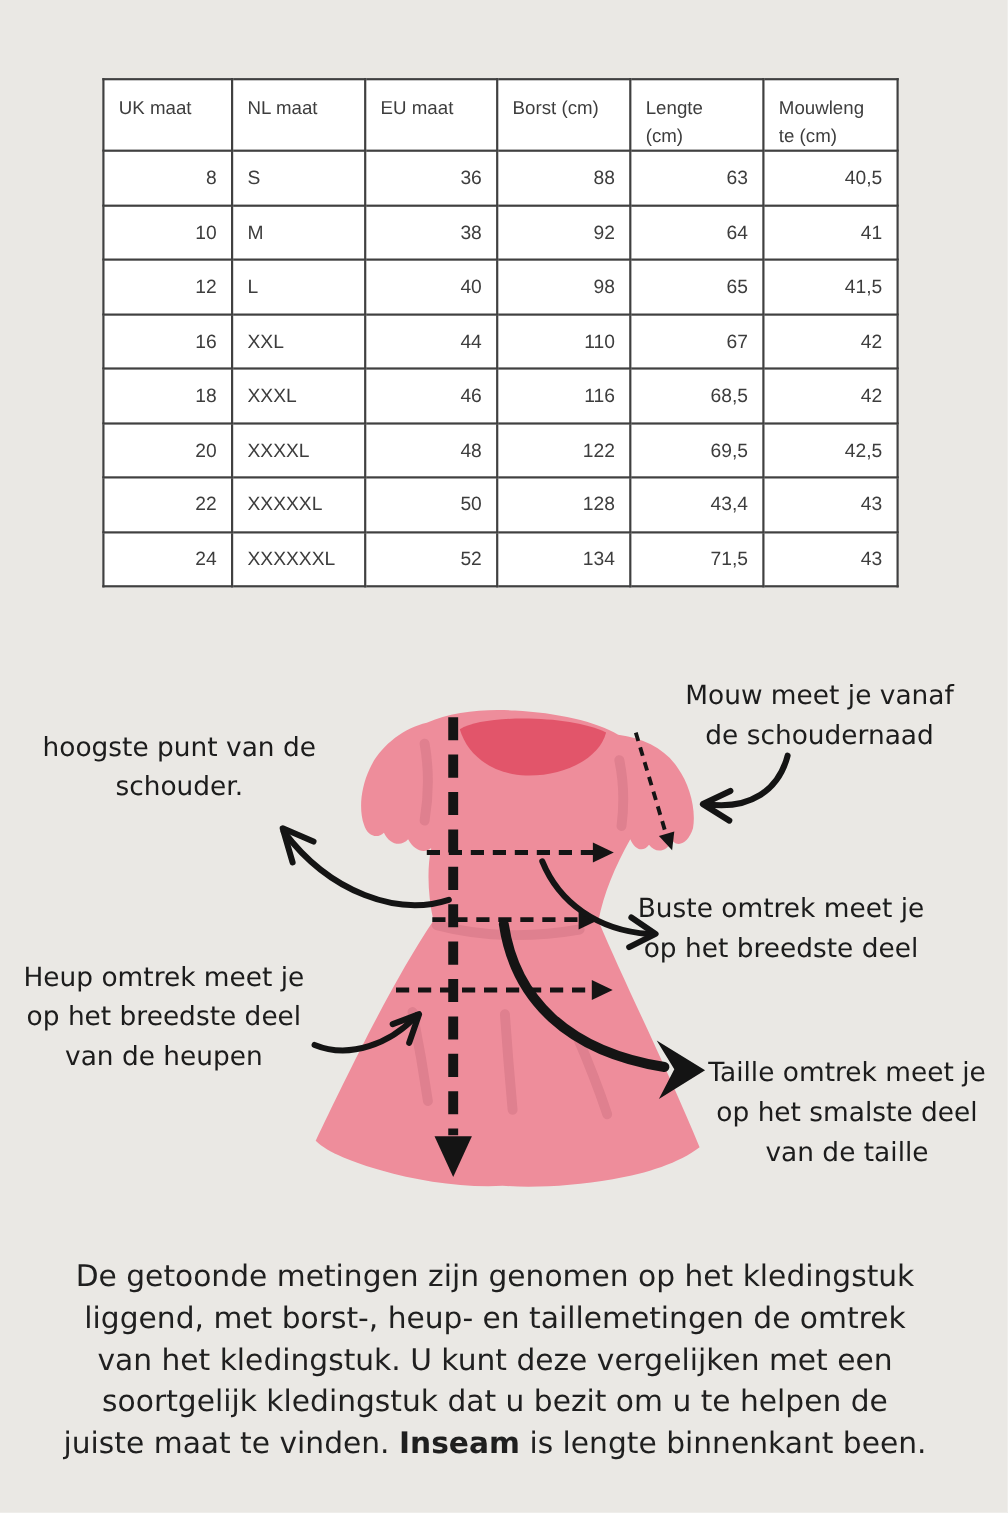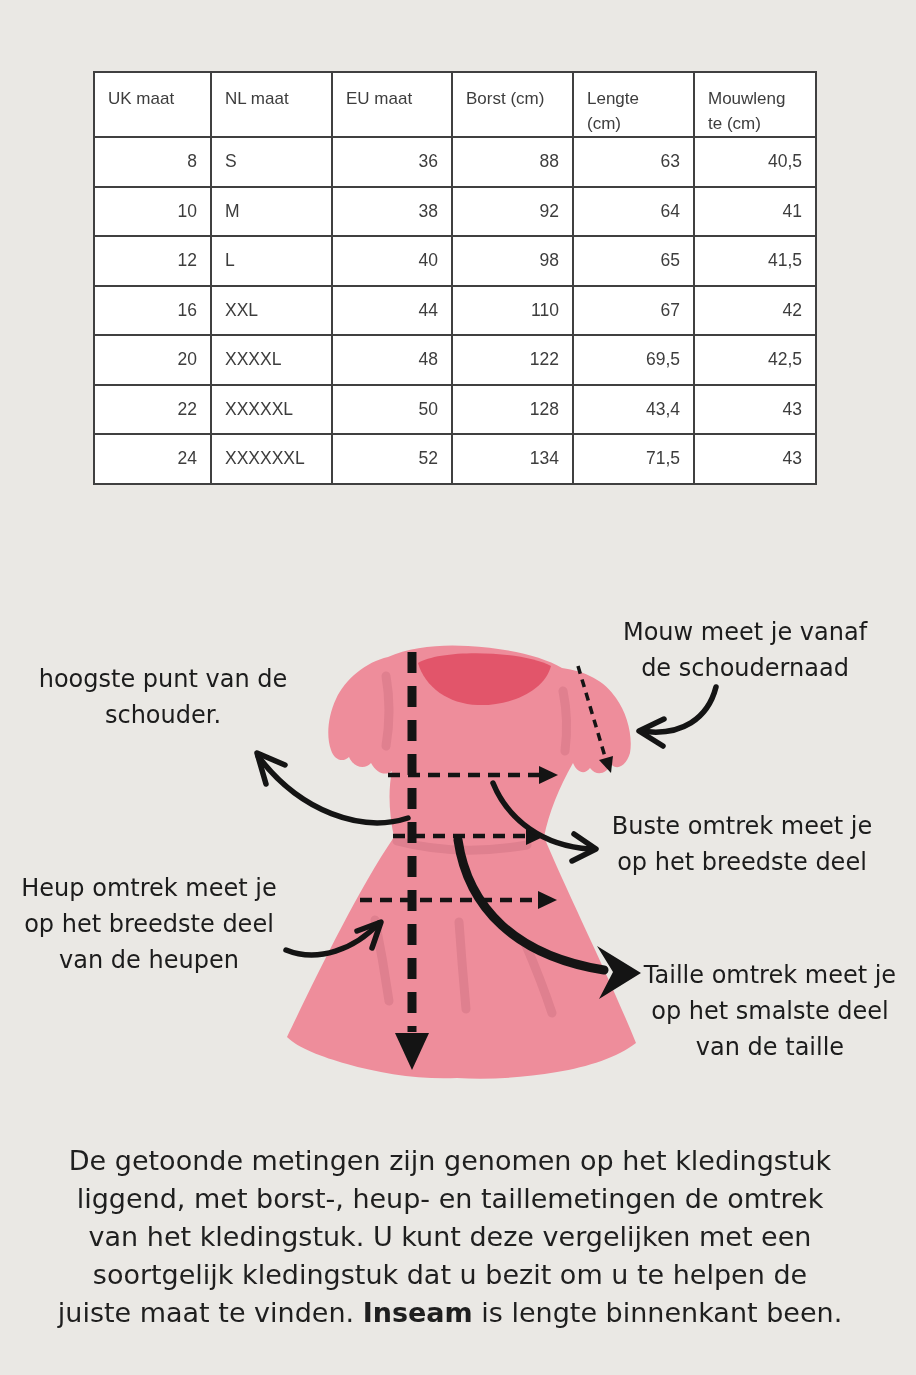--- a/index.html
+++ b/index.html
@@ -82,20 +82,28 @@
         <td>98</td>
         <td>65</td>
         <td>41,5</td>
       </tr>
       <tr>
         <td>16</td>
         <td class="al">XXL</td>
         <td>44</td>
         <td>110</td>
         <td>67</td>
+        <td>42</td>
+      </tr>
+      <tr>
+        <td>18</td>
+        <td class="al">XXXL</td>
+        <td>46</td>
+        <td>116</td>
+        <td>68,5</td>
         <td>42</td>
       </tr>
       <tr>
         <td>20</td>
         <td class="al">XXXXL</td>
         <td>48</td>
         <td>122</td>
         <td>69,5</td>
         <td>42,5</td>
       </tr>
@@ -192,21 +200,21 @@
   <div class="note" style="left:8px; top:661px; width:310px;">
     <div>hoogste punt van de</div>
     <div>schouder.</div>
   </div>
 
   <div class="note" style="left:602px; top:614px; width:286px;">
     <div><b>Mouw</b><span> meet je vanaf</span></div>
     <div>de schoudernaad</div>
   </div>
 
-  <div class="note" style="left:604px; top:808px; width:276px;">
+  <div class="note" style="left:572px; top:808px; width:276px;">
     <div><b>Buste</b><span> omtrek meet je</span></div>
     <div>op het breedste deel</div>
   </div>
 
   <div class="note" style="left:17px; top:870px; width:264px;">
     <div><b>Heup</b><span> omtrek meet je</span></div>
     <div>op het breedste deel</div>
     <div>van de heupen</div>
   </div>
 

